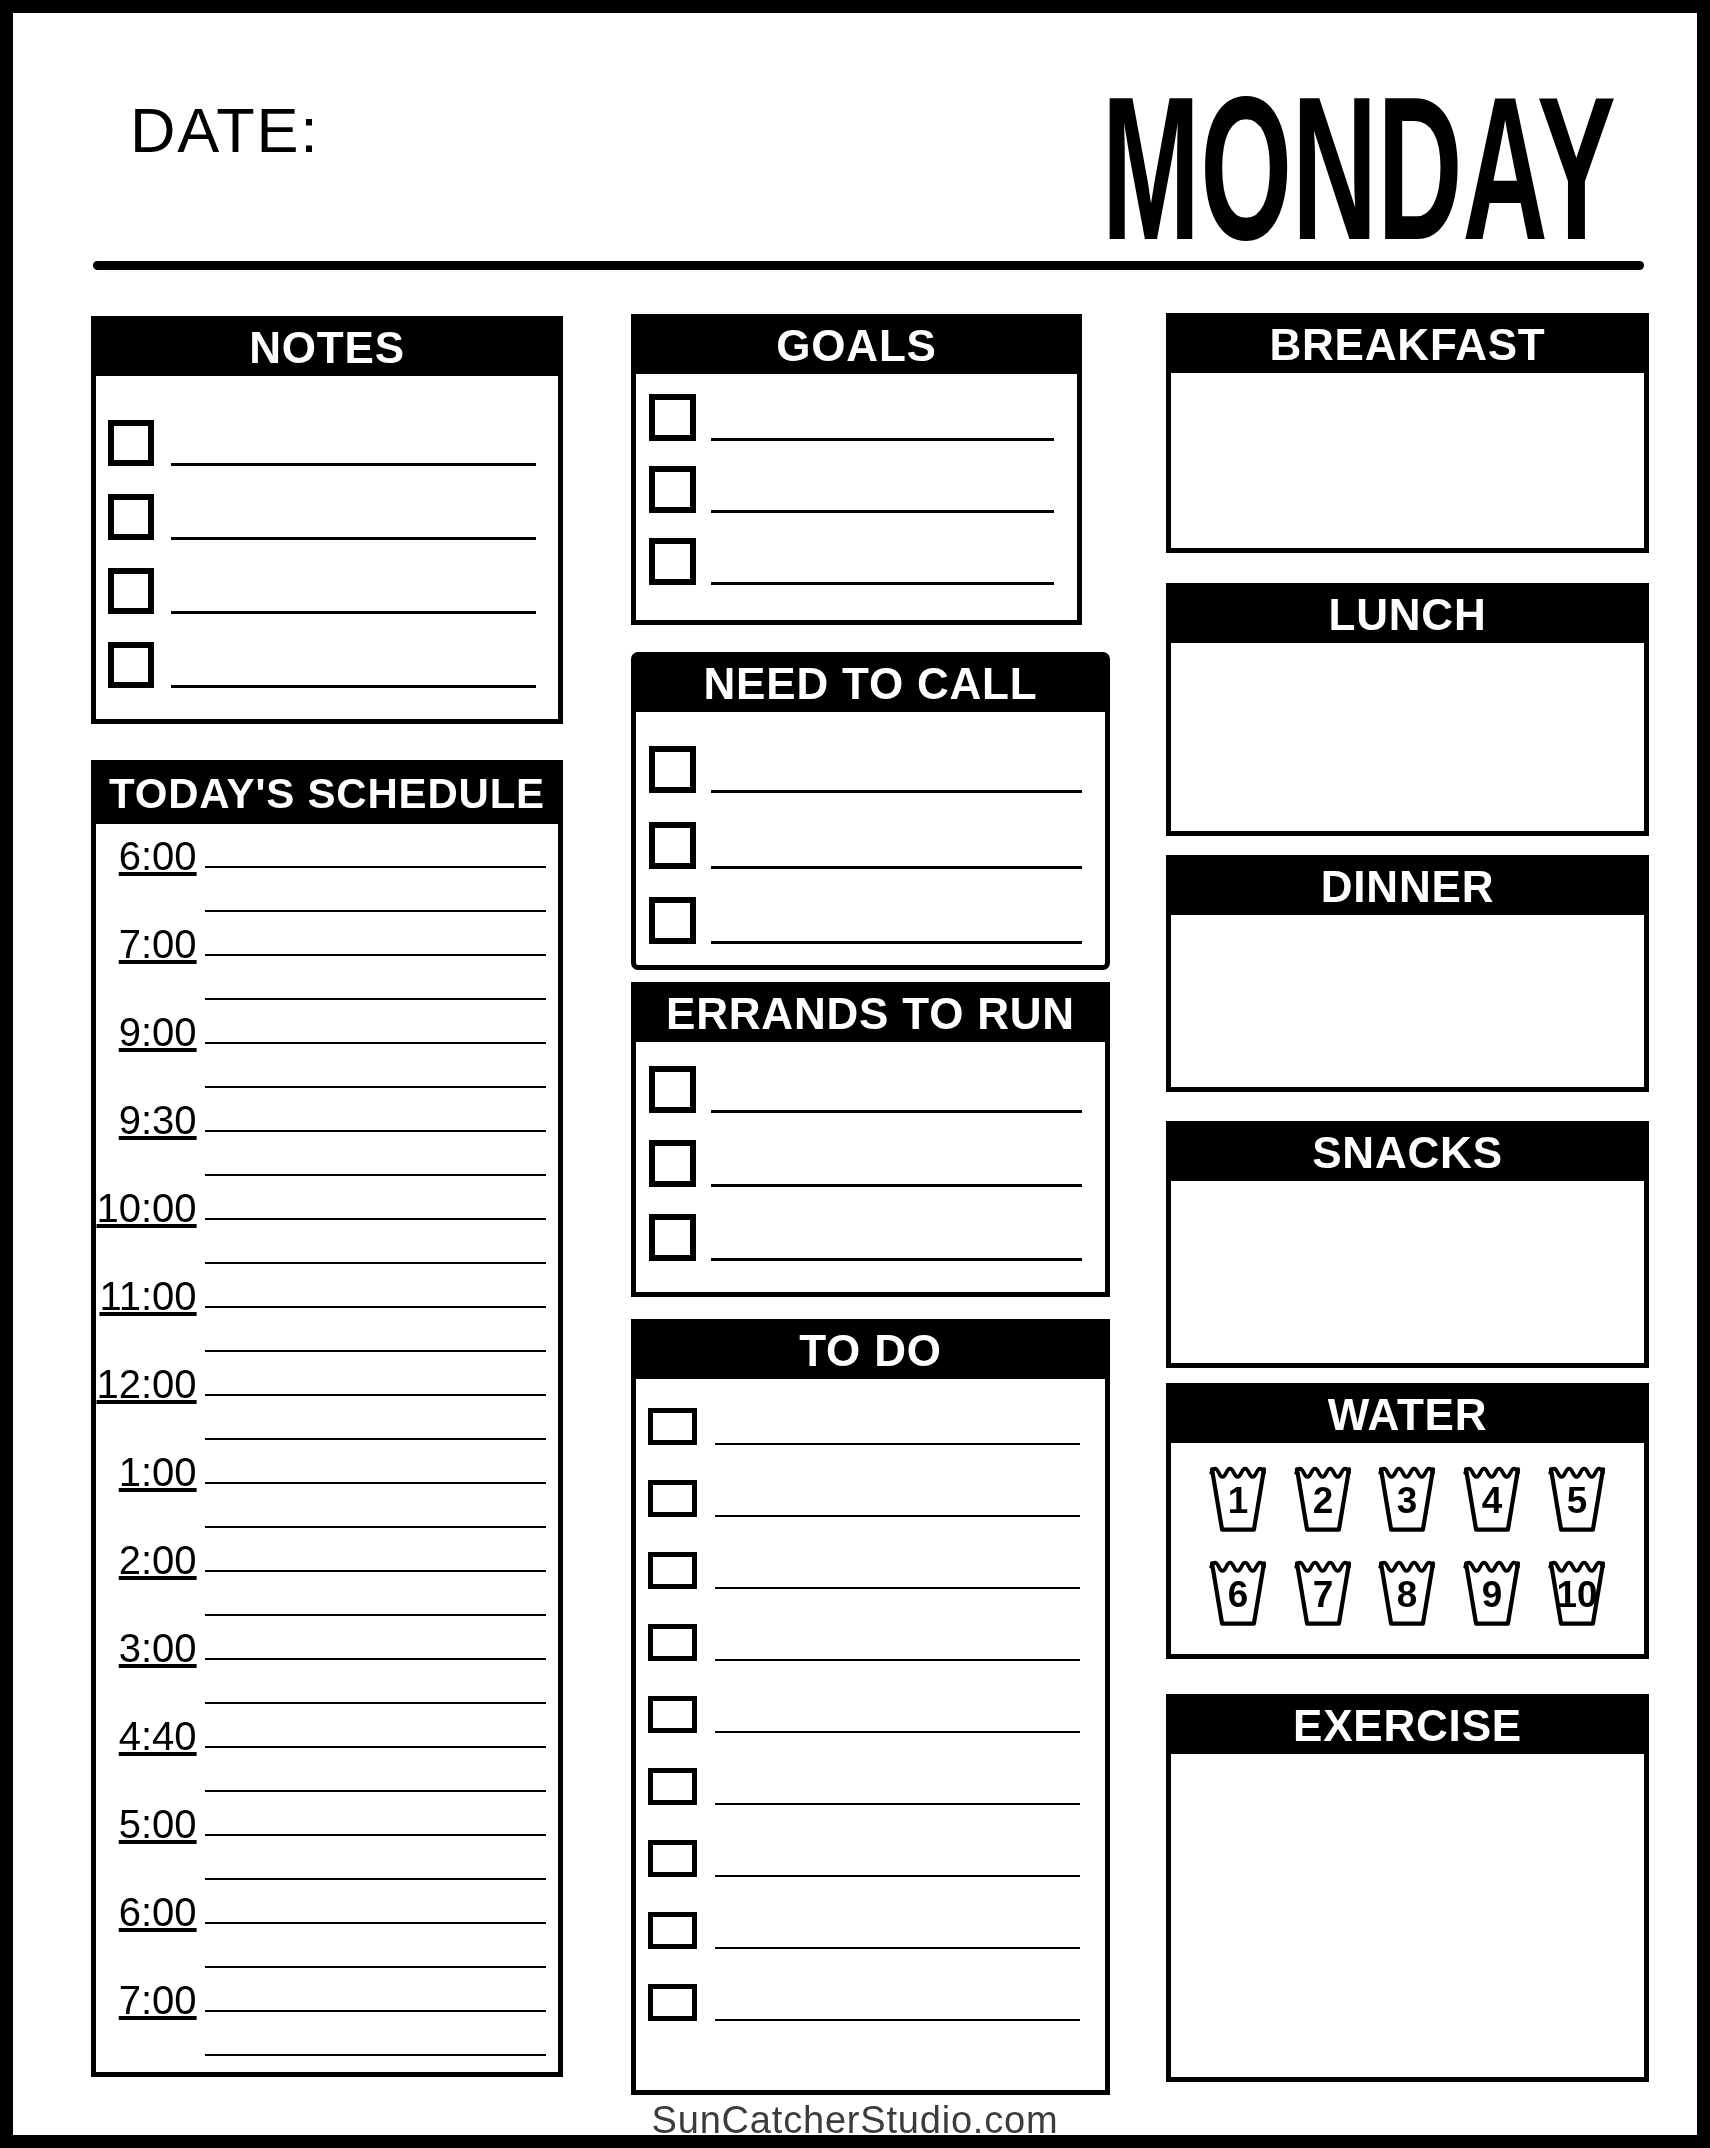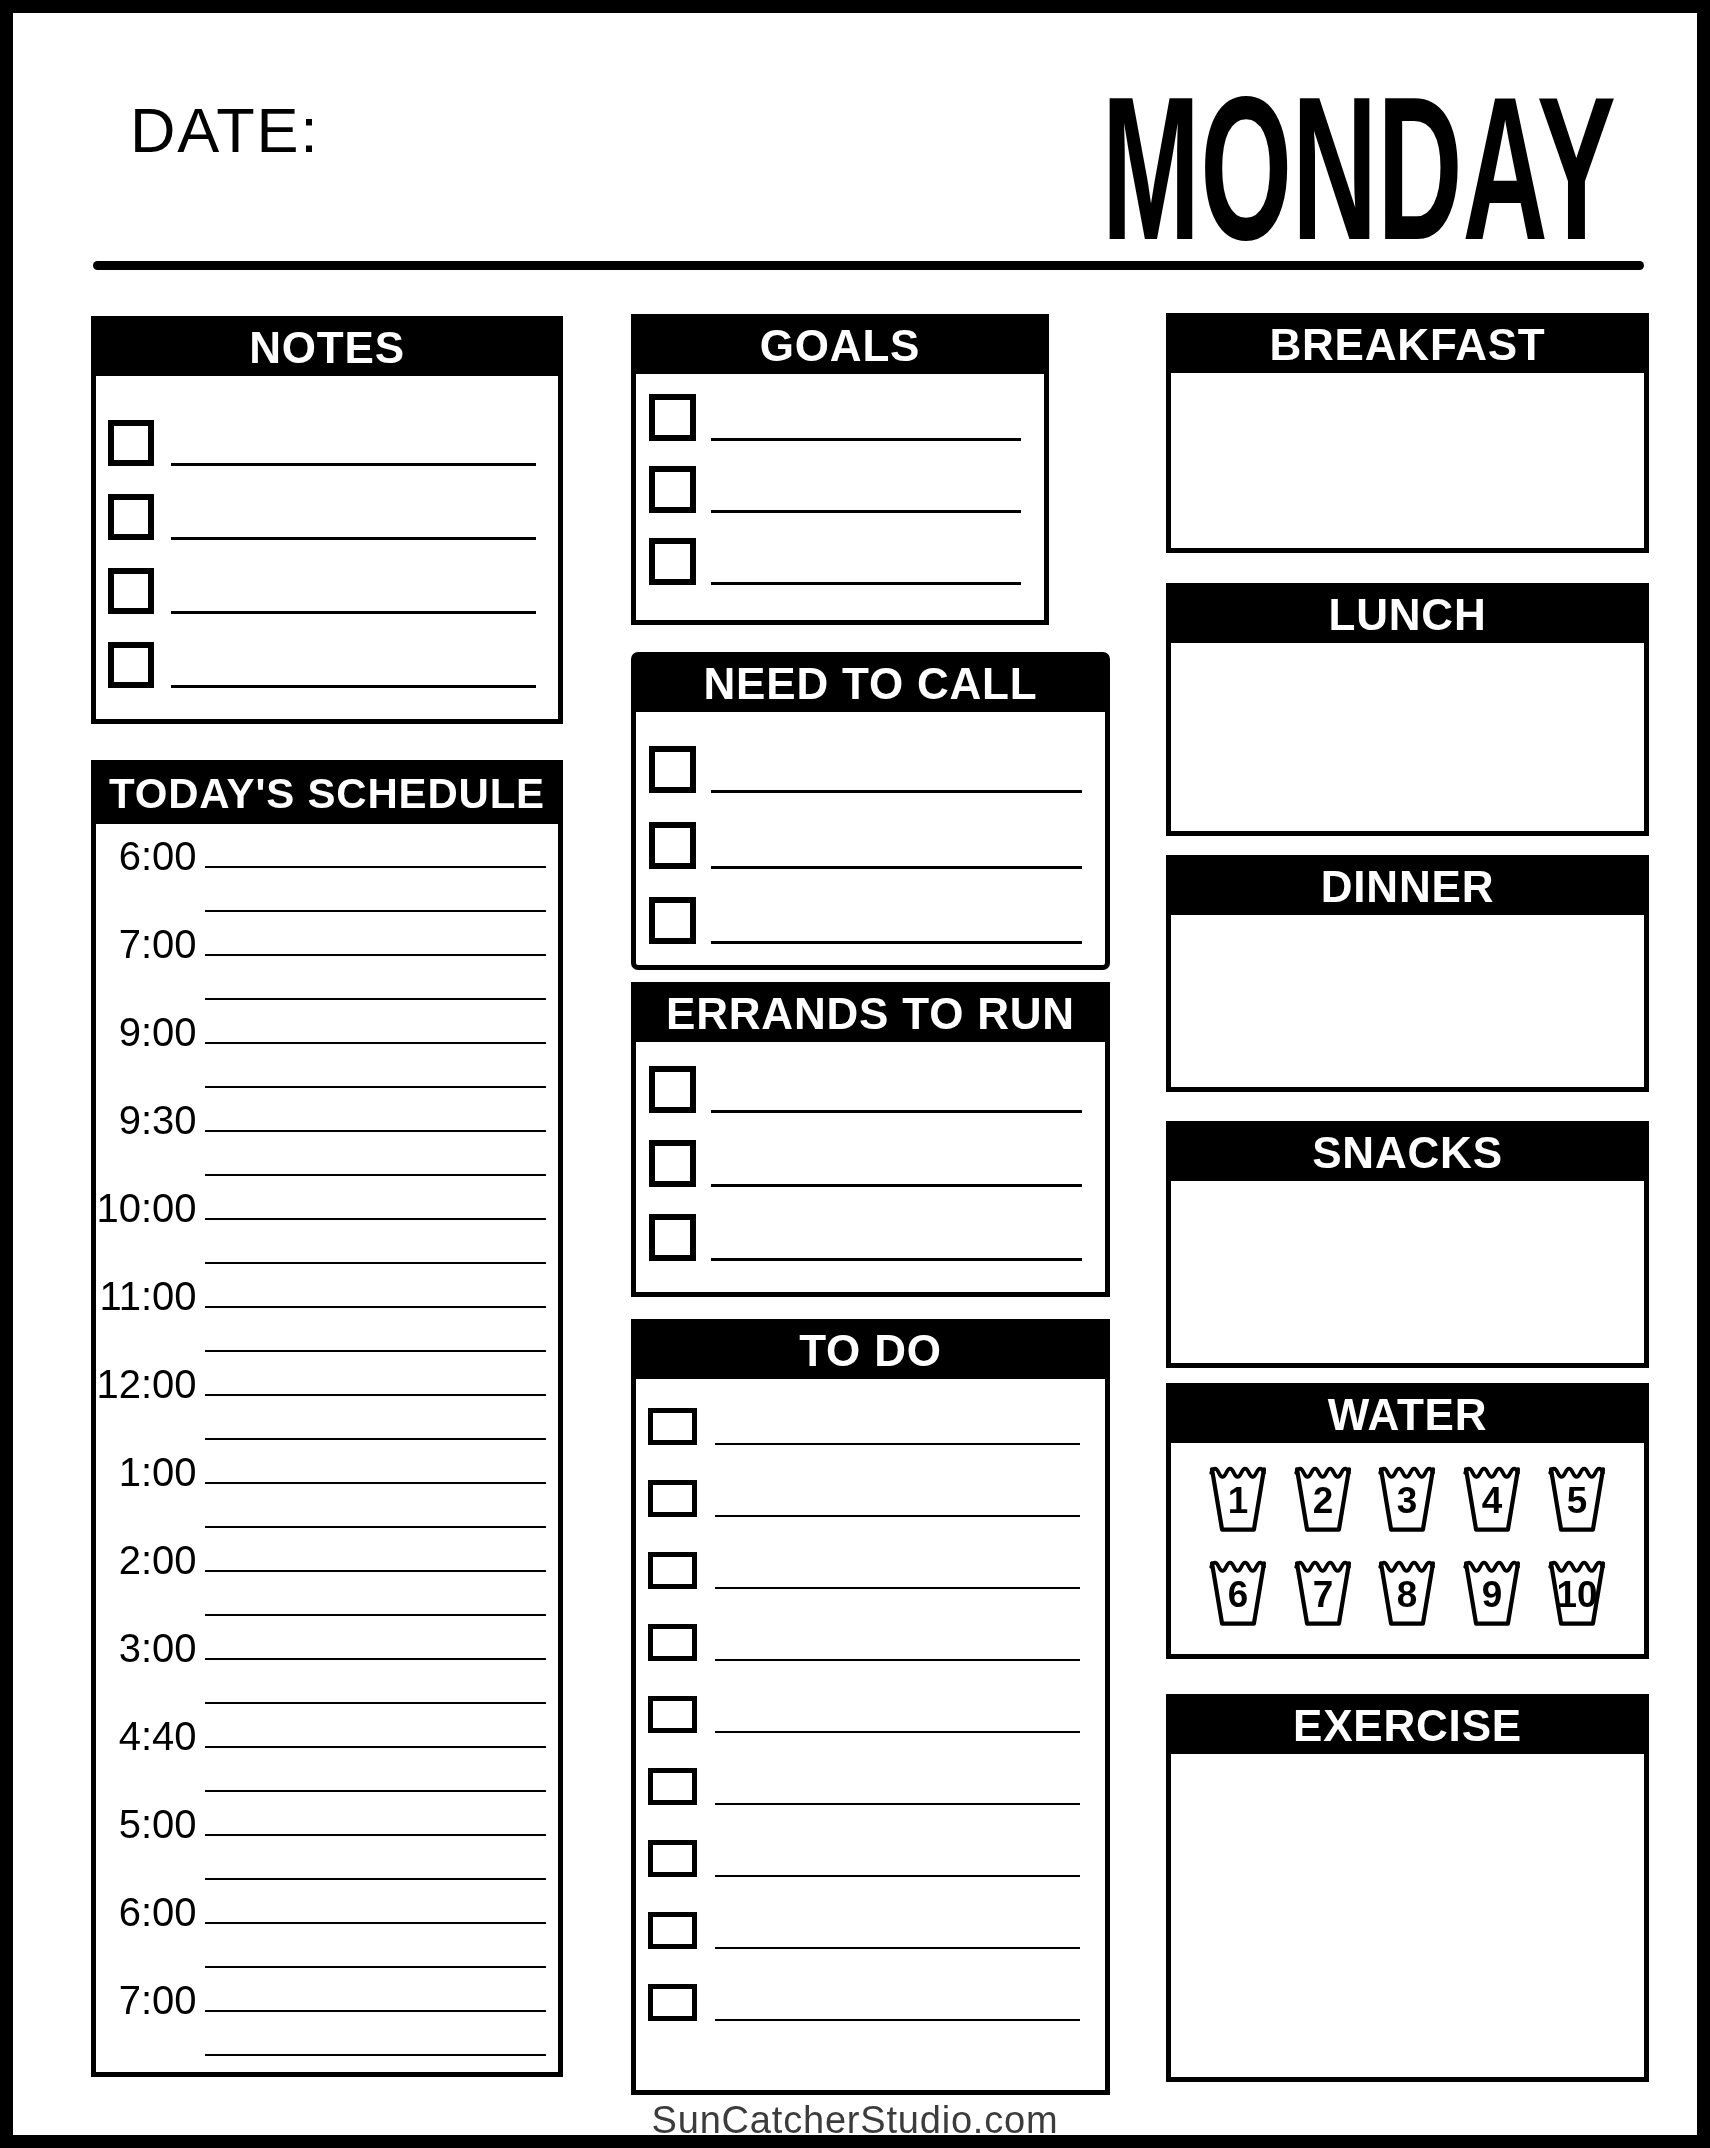--- a/index.html
+++ b/index.html
@@ -19,21 +19,21 @@
                 transform:scale(0.82,1.42); transform-origin:top right; white-space:nowrap; }
   .rule { position:absolute; left:80px; top:248px; width:1551px; height:9.2px; background:var(--ink); border-radius:5px; }
   
   .box { position:absolute; background:var(--paper); border:5px solid var(--ink); box-sizing:border-box; }
   .box-hd { height:55px; line-height:54px; background:var(--ink); color:#fff; font-weight:bold;
             font-size:44px; text-align:center; letter-spacing:0.8px; white-space:nowrap; }
   .box-bd { position:relative; }
   
   #notes    { left:78px;   top:303px;  width:472px; height:408px; }
   #schedule { left:78px;   top:747px;  width:472px; height:1317px; }
-  #goals    { left:618px;  top:301px;  width:418px; height:311px; }
+  #goals    { left:618px;  top:301px;  width:451px; height:311px; }
   #call     { left:618px;  top:639px;  width:479px; height:318px;border-radius:7px; }
   #errands  { left:618px;  top:969px; width:479px; height:315px; }
   #todo     { left:618px;  top:1306px; width:479px; height:776px; }
   #breakfast{ left:1153px; top:300px;  width:483px; height:240px; }
   #lunch    { left:1153px; top:570px;  width:483px; height:253px; }
   #dinner   { left:1153px; top:842px; width:483px; height:237px; }
   #snacks   { left:1153px; top:1108px; width:483px; height:247px; }
   #water    { left:1153px; top:1370px; width:483px; height:276px; }
   #exercise { left:1153px; top:1681px; width:483px; height:388px; }
   #schedule .box-hd { height:59px; line-height:57px; font-size:42px; }
@@ -45,21 +45,21 @@
   #notes .checkbox { width:34px; height:34px; }  #notes .wline { margin-left:17px; }
   #goals .crow { margin:25px 23.5px 0 13.4px; }  #goals .crow:first-child { margin-top:20px; }
   #call .crow { margin:28.5px 23.5px 0 13.4px; }   #call .crow:first-child { margin-top:34px; }
   #errands .crow { margin:27px 23.5px 0 13.4px; } #errands .crow:first-child { margin-top:23.5px; }
   #goals .checkbox, #call .checkbox, #errands .checkbox { width:35px; height:35px; }
   #goals .wline, #call .wline, #errands .wline { margin-left:15px; }
   #todo .crow { margin:35px 25px 0 11.7px; }   #todo .crow:first-child { margin-top:28.5px; }
   #todo .checkbox { width:39px; height:27px; border-width:5.9px; }
   #todo .wline { margin-left:18.5px; border-bottom-width:2.5px; }
   
-  .srow { height:44px; display:flex; align-items:flex-end; }
+  .srow { height:44px; display:flex; align-items:flex-end;text-decoration:underline; }
   .tlabel { width:109px; padding-right:8.4px; box-sizing:border-box; font-size:40px; line-height:1;
             text-align:right; white-space:nowrap; margin-bottom:-7.6px; }
   .sline { flex:1; border-bottom:2.5px solid var(--ink); margin-right:11.7px; }
   
   #water-body { display:grid; grid-template-columns:repeat(5,1fr); justify-items:center;
                 padding:17px 25px 0; row-gap:20px; }
   .cup { width:62px; height:74px; }
   
   .footer { position:absolute; left:0; right:0; top:2086px; text-align:center;
             font-size:38px; letter-spacing:0.8px; color:var(--footer); }

